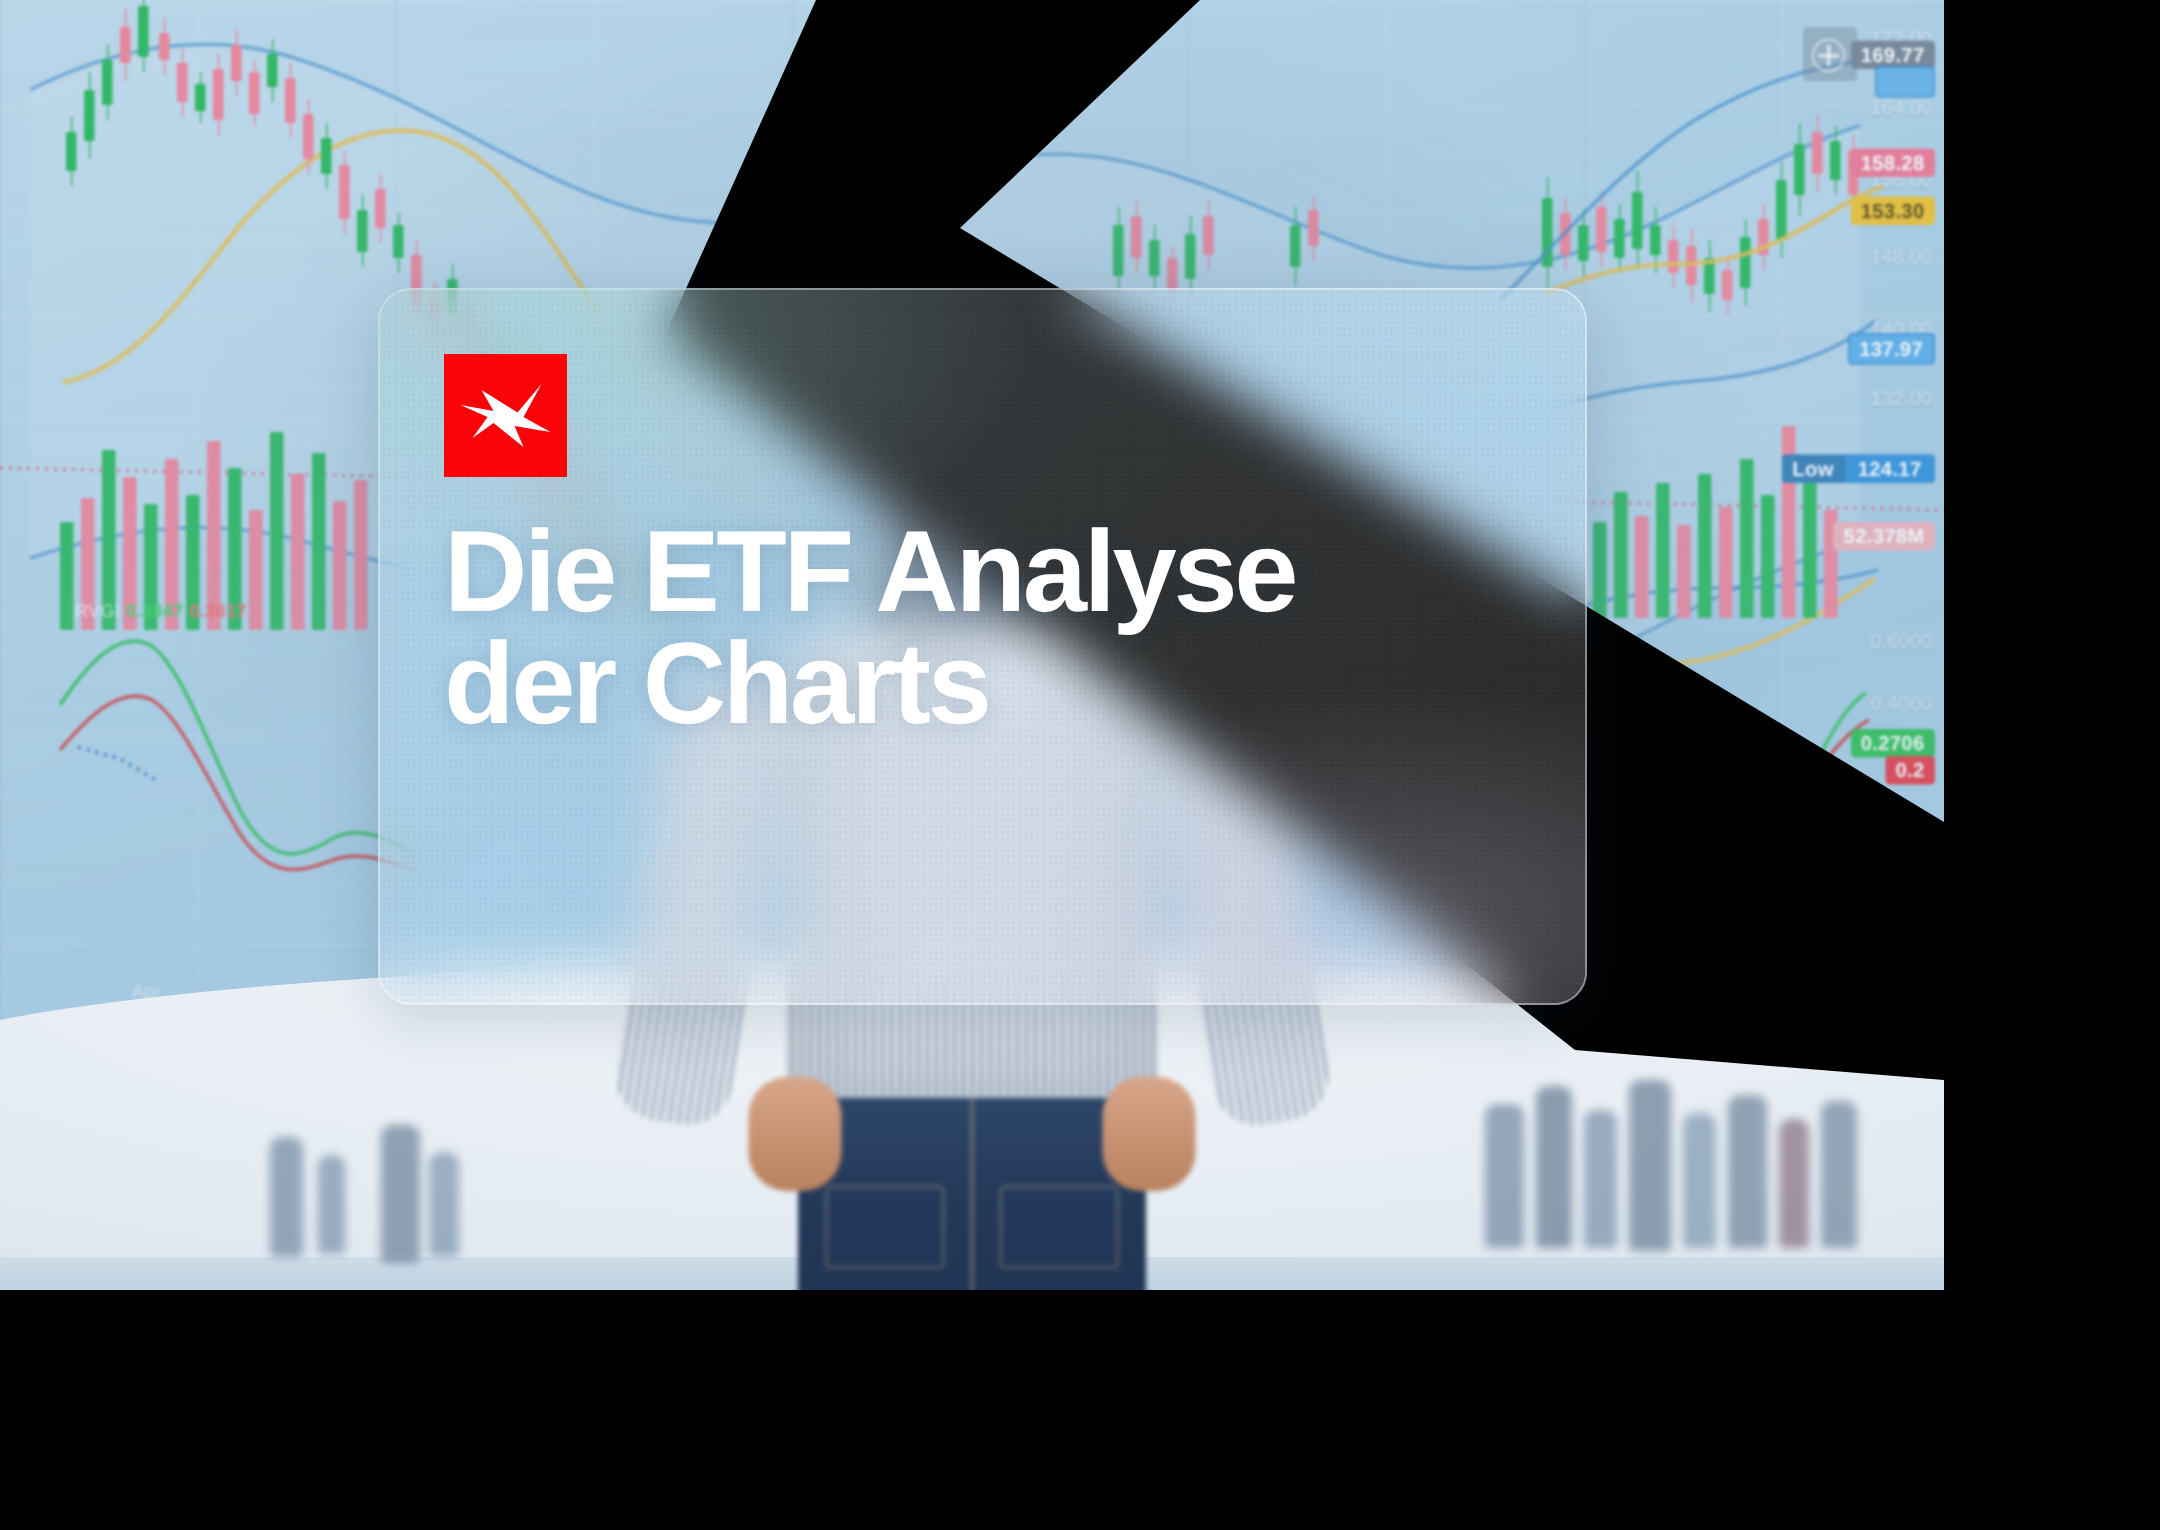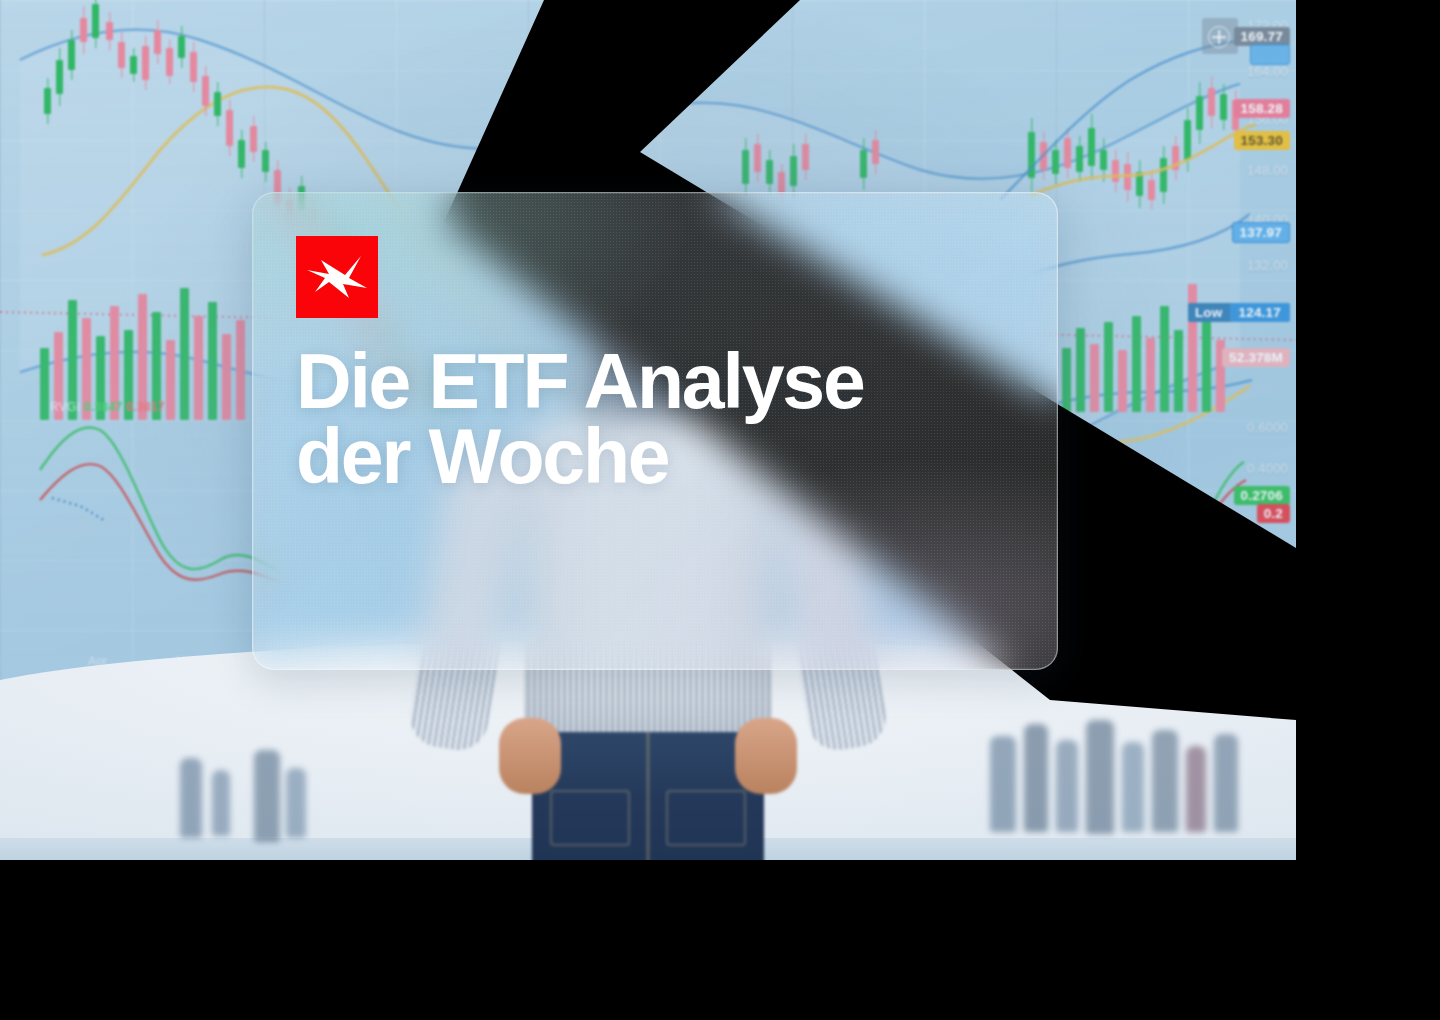--- a/index.html
+++ b/index.html
@@ -543,20 +543,20 @@
     <div class="noise"></div>
 
     <div class="logo">
       <svg width="64" height="46" viewBox="0 0 64 46">
         <path d="M2 16 L24 20 L16 6 L40 21 L56 2 L44 24 L62 34 L38 30 L44 44 L24 28 L10 38 L20 24 Z" fill="#ffffff"></path>
       </svg>
     </div>
 
     <div class="card-text">
       <h1 class="t1">Die ETF Analyse</h1>
-      <h1 class="t1">der Woche</h1>
+      <h1 class="t1">der Charts</h1>
     </div>
   </div>
 
   <div class="blackbar-r"></div>
   <div class="blackbar-b"></div>
 
 </div>
 
 </body></html>

